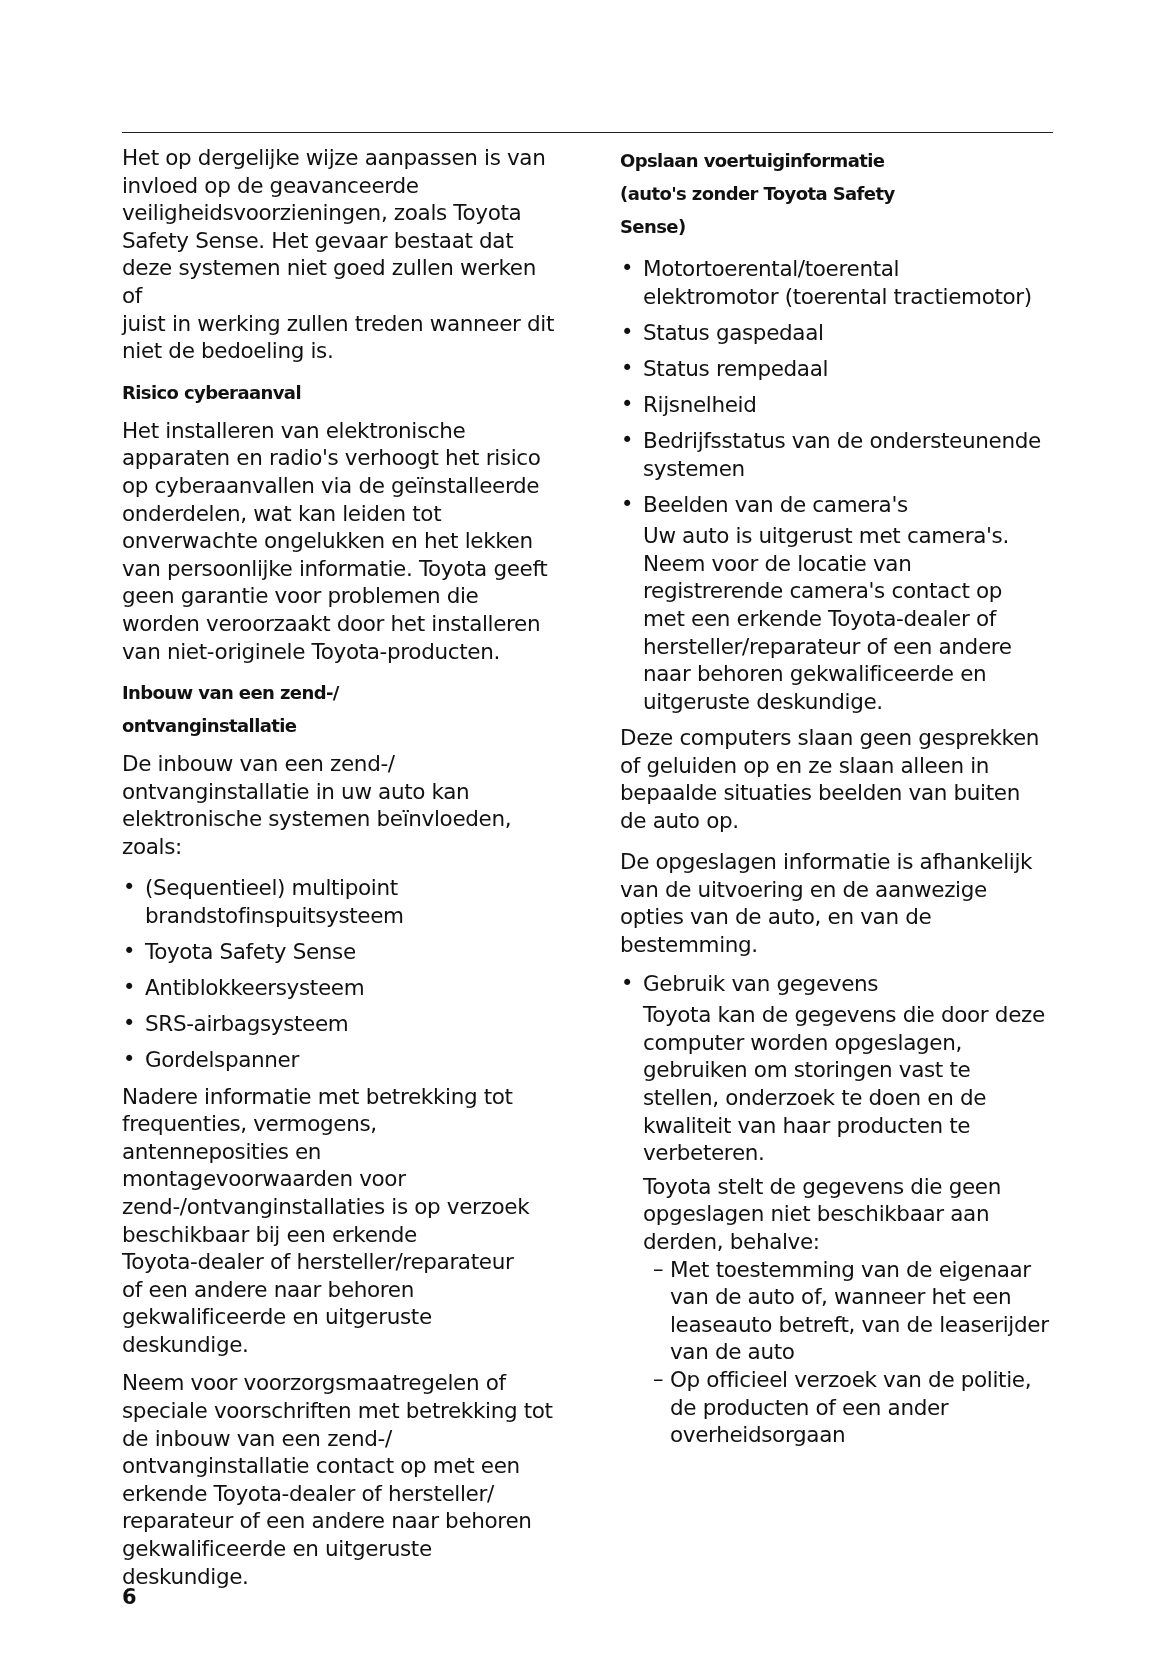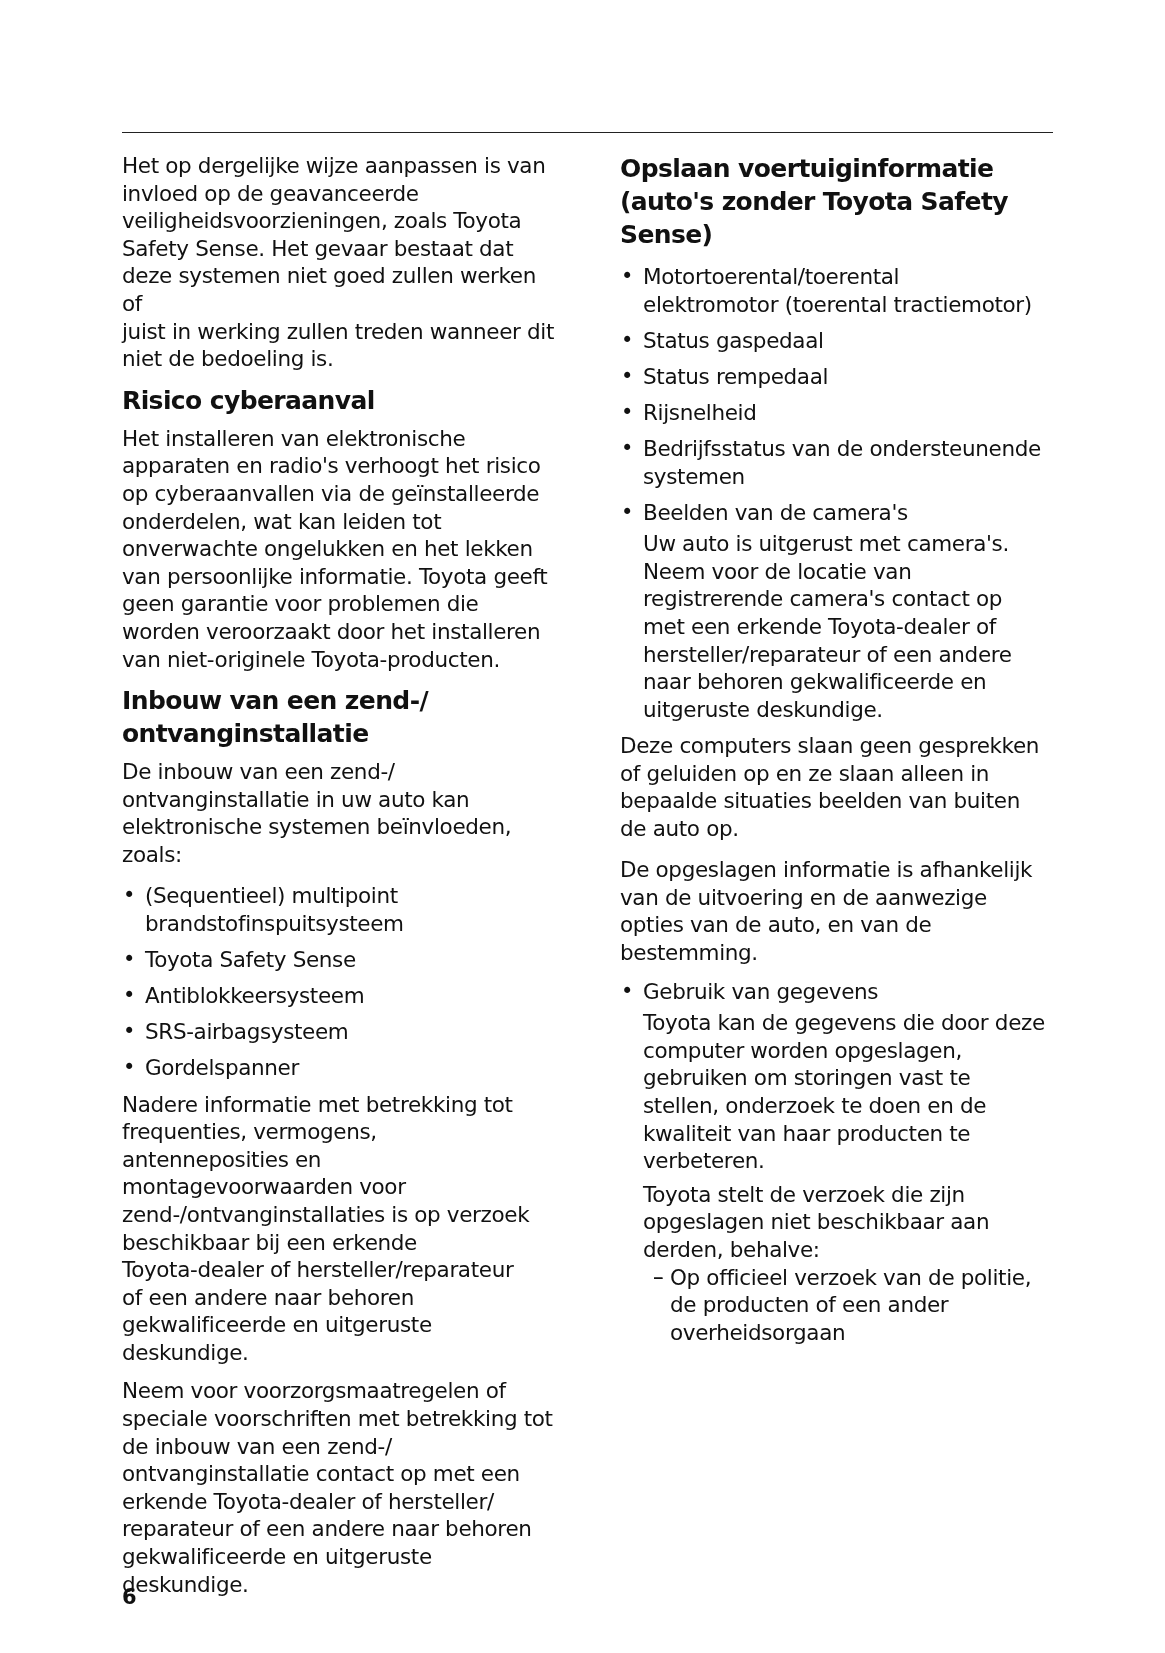--- a/index.html
+++ b/index.html
@@ -1,26 +1,26 @@
 <!DOCTYPE html>
 <html><head>
 <meta charset="utf-8">
 <style>
   html, body { margin: 0; padding: 0; background: #ffffff; }
   body { width: 1165px; height: 1653px; position: relative; overflow: hidden;
          font-family: "DejaVu Sans", "Liberation Sans", sans-serif; color: #111111; }
   .rule { position: absolute; left: 122px; top: 132px; width: 931px; height: 0;
           border-top: 1.5px solid #222222; }
-  .col { position: absolute; top: 152px; width: 440px; }
+  .col { position: absolute; top: 144px; width: 440px; }
   .col-left { left: 122px; }
   .col-right { left: 620px; width: 440px; }
   p, .li-text { margin: 0; font-size: 21.5px; line-height: 27.6px; letter-spacing: -0.35px; white-space: pre-line; }
   p { margin-bottom: 11px; }
   h2 { margin: 0; font-family: "DejaVu Sans", "Liberation Sans", sans-serif; font-weight: bold;
-       font-size: 25px; line-height: 33px; letter-spacing: -0.6px; white-space: pre-line; margin-bottom: 8px; }
+       font-size: 18px; line-height: 33px; letter-spacing: -0.6px; white-space: pre-line; margin-bottom: 8px; }
   .h-left-1 { margin-top: 4px; }
   ul.blt { list-style: none; margin: 0 0 8px 0; padding: 0; }
   ul.blt > li { position: relative; padding-left: 23px; margin-bottom: 8.5px; }
   ul.blt > li .bullet { position: absolute; left: 1px; top: 0; font-size: 21px; line-height: 27.6px; }
   .sub-p { margin: 6px 0 0 0; }
   ul.dash { list-style: none; margin: 0; padding: 0 0 0 0; }
   ul.dash > li { position: relative; padding-left: 27px; margin-bottom: 0; }
   ul.dash > li .dashmark { position: absolute; left: 10px; top: 0; font-size: 21px; line-height: 27.6px; }
   .page-num { position: absolute; left: 122px; top: 1585px; font-weight: bold; font-size: 21px; }
 </style>
@@ -118,25 +118,28 @@
 bestemming.</p>
 
   <ul class="blt">
     <li><span class="bullet">•</span><span class="li-text">Gebruik van gegevens</span>
       <p class="sub-p" style="margin-top:4px;margin-bottom:6px">Toyota kan de gegevens die door deze
 computer worden opgeslagen,
 gebruiken om storingen vast te
 stellen, onderzoek te doen en de
 kwaliteit van haar producten te
 verbeteren.</p>
-      <p class="sub-p" style="margin-top:0;margin-bottom:0">Toyota stelt de verzoek die zijn
+      <p class="sub-p" style="margin-top:0;margin-bottom:0">Toyota stelt de gegevens die geen
 opgeslagen niet beschikbaar aan
 derden, behalve:</p>
       <ul class="dash">
-        <li><span class="dashmark">–</span></li>
+        <li><span class="dashmark">–</span><span class="li-text">Met toestemming van de eigenaar
+van de auto of, wanneer het een
+leaseauto betreft, van de leaserijder
+van de auto</span></li>
         <li><span class="dashmark">–</span><span class="li-text">Op officieel verzoek van de politie,
 de producten of een ander
 overheidsorgaan</span></li>
       </ul>
     </li>
   </ul>
 </div>
 
 <div class="page-num">6</div>
 

